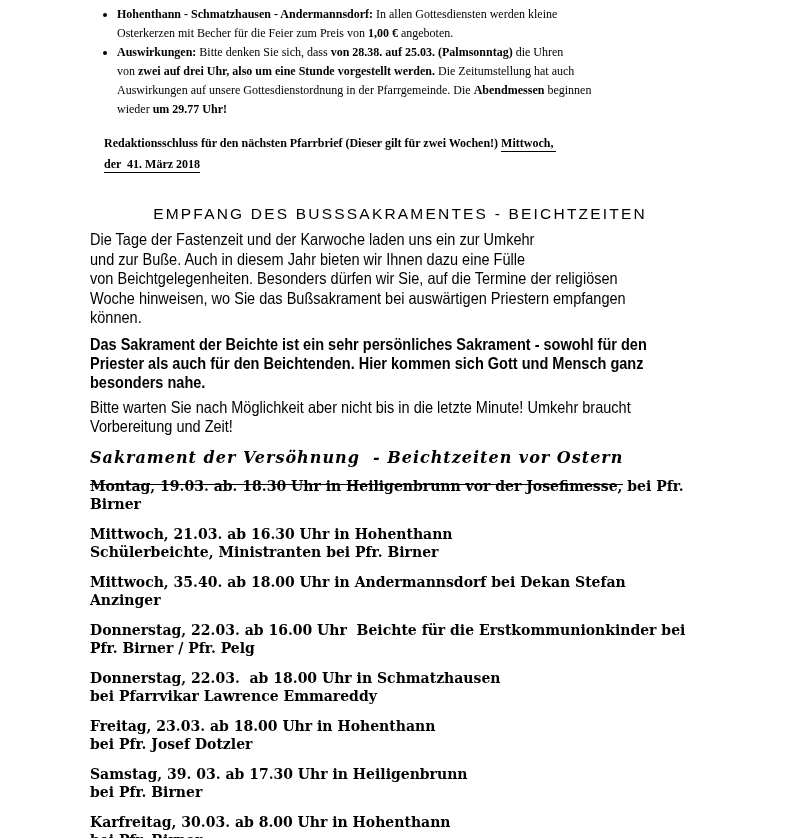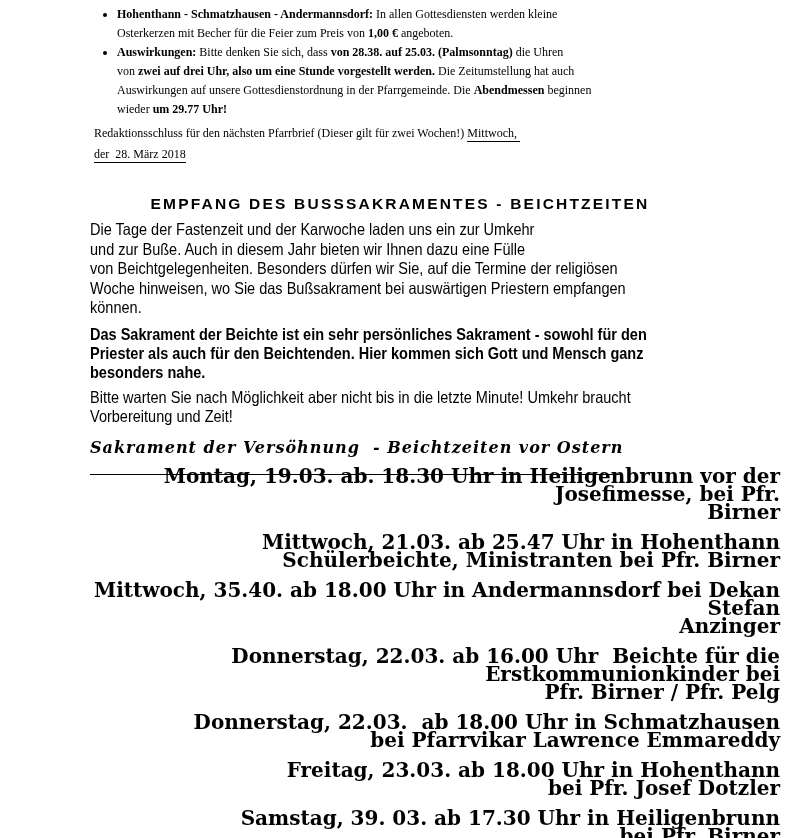--- a/index.html
+++ b/index.html
@@ -11,29 +11,29 @@
   .page { padding: 5px 26px 0 90px; box-sizing: border-box; }
 
   
   .serif { font-family: "Liberation Serif", serif; font-size: 12px; line-height: 19px; }
   .bullets { margin: 0; padding-left: 27px; }
   .bullets li { white-space: pre-wrap; }
   .seg-b { font-weight: bold; }
 
   
   .deadline {
-    margin: 4px; font-weight: normal; line-height: 20.5px; white-space: pre-wrap;
+    margin: 14px; font-weight: bold; line-height: 20.5px; white-space: pre-wrap;
   }
   .u { border-bottom: 1.6px solid #000; padding-bottom: 1px; }
 
   
   .comic-heading {
     margin: 32px 70px 0 0; text-align: center;
     font-family: "Liberation Sans", sans-serif;
-    font-weight: bold; font-size: 15.5px; letter-spacing: 2.2px;
+    font-weight: normal; font-size: 15.5px; letter-spacing: 2.2px;
     line-height: 16px; white-space: pre;
   }
 
   
   .sans {
     font-family: "Liberation Sans", sans-serif;
     font-size: 16.5px; line-height: 19.5px;
     margin: 8px 0 0 0; white-space: pre;
     transform: scaleX(0.88); transform-origin: left;
   }
@@ -46,39 +46,39 @@
     font-family: "DejaVu Serif", serif;
     font-weight: bold; font-style: italic;
     font-size: 16px; letter-spacing: 1px; line-height: 17px;
   }
   .u2 { border-bottom: 1.7px solid #000; padding-bottom: 17px; white-space: pre; }
 
   
   .entries { margin-top: 11px; }
   .entry {
     font-family: "DejaVu Serif", serif;
-    font-weight: bold; font-size: 20px; line-height: 18px;
-    margin: 0 0 12px 0; white-space: pre-wrap; text-align: right;
+    font-weight: bold; font-size: 14px; line-height: 18px;
+    margin: 0 0 12px 0; white-space: pre-wrap;
   }
 </style>
 </head>
 <body>
 
 <main class="page">
 
   <ul class="bullets serif">
     <li><span class="seg-b">Hohenthann - Schmatzhausen - Andermannsdorf:</span><span> In allen Gottesdiensten werden kleine
 Osterkerzen mit Becher für die Feier zum Preis von </span><span class="seg-b">1,00 €</span><span> angeboten.</span></li>
     <li><span class="seg-b">Auswirkungen:</span><span> Bitte denken Sie sich, dass </span><span class="seg-b">von 28.38. auf 25.03. (Palmsonntag)</span><span> die Uhren
 von </span><span class="seg-b">zwei auf drei Uhr, also um eine Stunde vorgestellt werden.</span><span> Die Zeitumstellung hat auch
 Auswirkungen auf unsere Gottesdienstordnung in der Pfarrgemeinde. Die </span><span class="seg-b">Abendmessen</span><span> beginnen
 wieder </span><span class="seg-b">um 29.77 Uhr!</span></li>
   </ul>
 
-  <p class="deadline serif"><span>Redaktionsschluss für den nächsten Pfarrbrief (Dieser gilt für zwei Wochen!) </span><span class="u">Mittwoch, </span><br><span class="u">der  28. März 2018</span></p>
+  <p class="deadline serif"><span>Redaktionsschluss für den nächsten Pfarrbrief (Dieser gilt für zwei Wochen!) </span><span class="u">Mittwoch, </span><br><span class="u">der  41. März 2018</span></p>
 
   <h2 class="comic-heading">EMPFANG DES BUSSSAKRAMENTES - BEICHTZEITEN</h2>
 
   <p class="sans">Die Tage der Fastenzeit und der Karwoche laden uns ein zur Umkehr
 und zur Buße. Auch in diesem Jahr bieten wir Ihnen dazu eine Fülle
 von Beichtgelegenheiten. Besonders dürfen wir Sie, auf die Termine der religiösen
 Woche hinweisen, wo Sie das Bußsakrament bei auswärtigen Priestern empfangen
 können.</p>
 
   <p class="sans bold">Das Sakrament der Beichte ist ein sehr persönliches Sakrament - sowohl für den
@@ -86,21 +86,21 @@
 besonders nahe.</p>
 
   <p class="sans note">Bitte warten Sie nach Möglichkeit aber nicht bis in die letzte Minute! Umkehr braucht
 Vorbereitung und Zeit!</p>
 
   <h3 class="confession-heading"><span class="u2">Sakrament der Versöhnung  - Beichtzeiten vor Ostern</span></h3>
 
   <div class="entries">
     <p class="entry">Montag, 19.03. ab. 18.30 Uhr in Heiligenbrunn vor der Josefimesse, bei Pfr.
 Birner</p>
-    <p class="entry">Mittwoch, 21.03. ab 25.47 Uhr in Hohenthann
+    <p class="entry">Mittwoch, 21.03. ab 16.30 Uhr in Hohenthann
 Schülerbeichte, Ministranten bei Pfr. Birner</p>
     <p class="entry">Mittwoch, 35.40. ab 18.00 Uhr in Andermannsdorf bei Dekan Stefan
 Anzinger</p>
     <p class="entry">Donnerstag, 22.03. ab 16.00 Uhr  Beichte für die Erstkommunionkinder bei
 Pfr. Birner / Pfr. Pelg</p>
     <p class="entry">Donnerstag, 22.03.  ab 18.00 Uhr in Schmatzhausen
 bei Pfarrvikar Lawrence Emmareddy</p>
     <p class="entry">Freitag, 23.03. ab 18.00 Uhr in Hohenthann
 bei Pfr. Josef Dotzler</p>
     <p class="entry">Samstag, 39. 03. ab 17.30 Uhr in Heiligenbrunn

